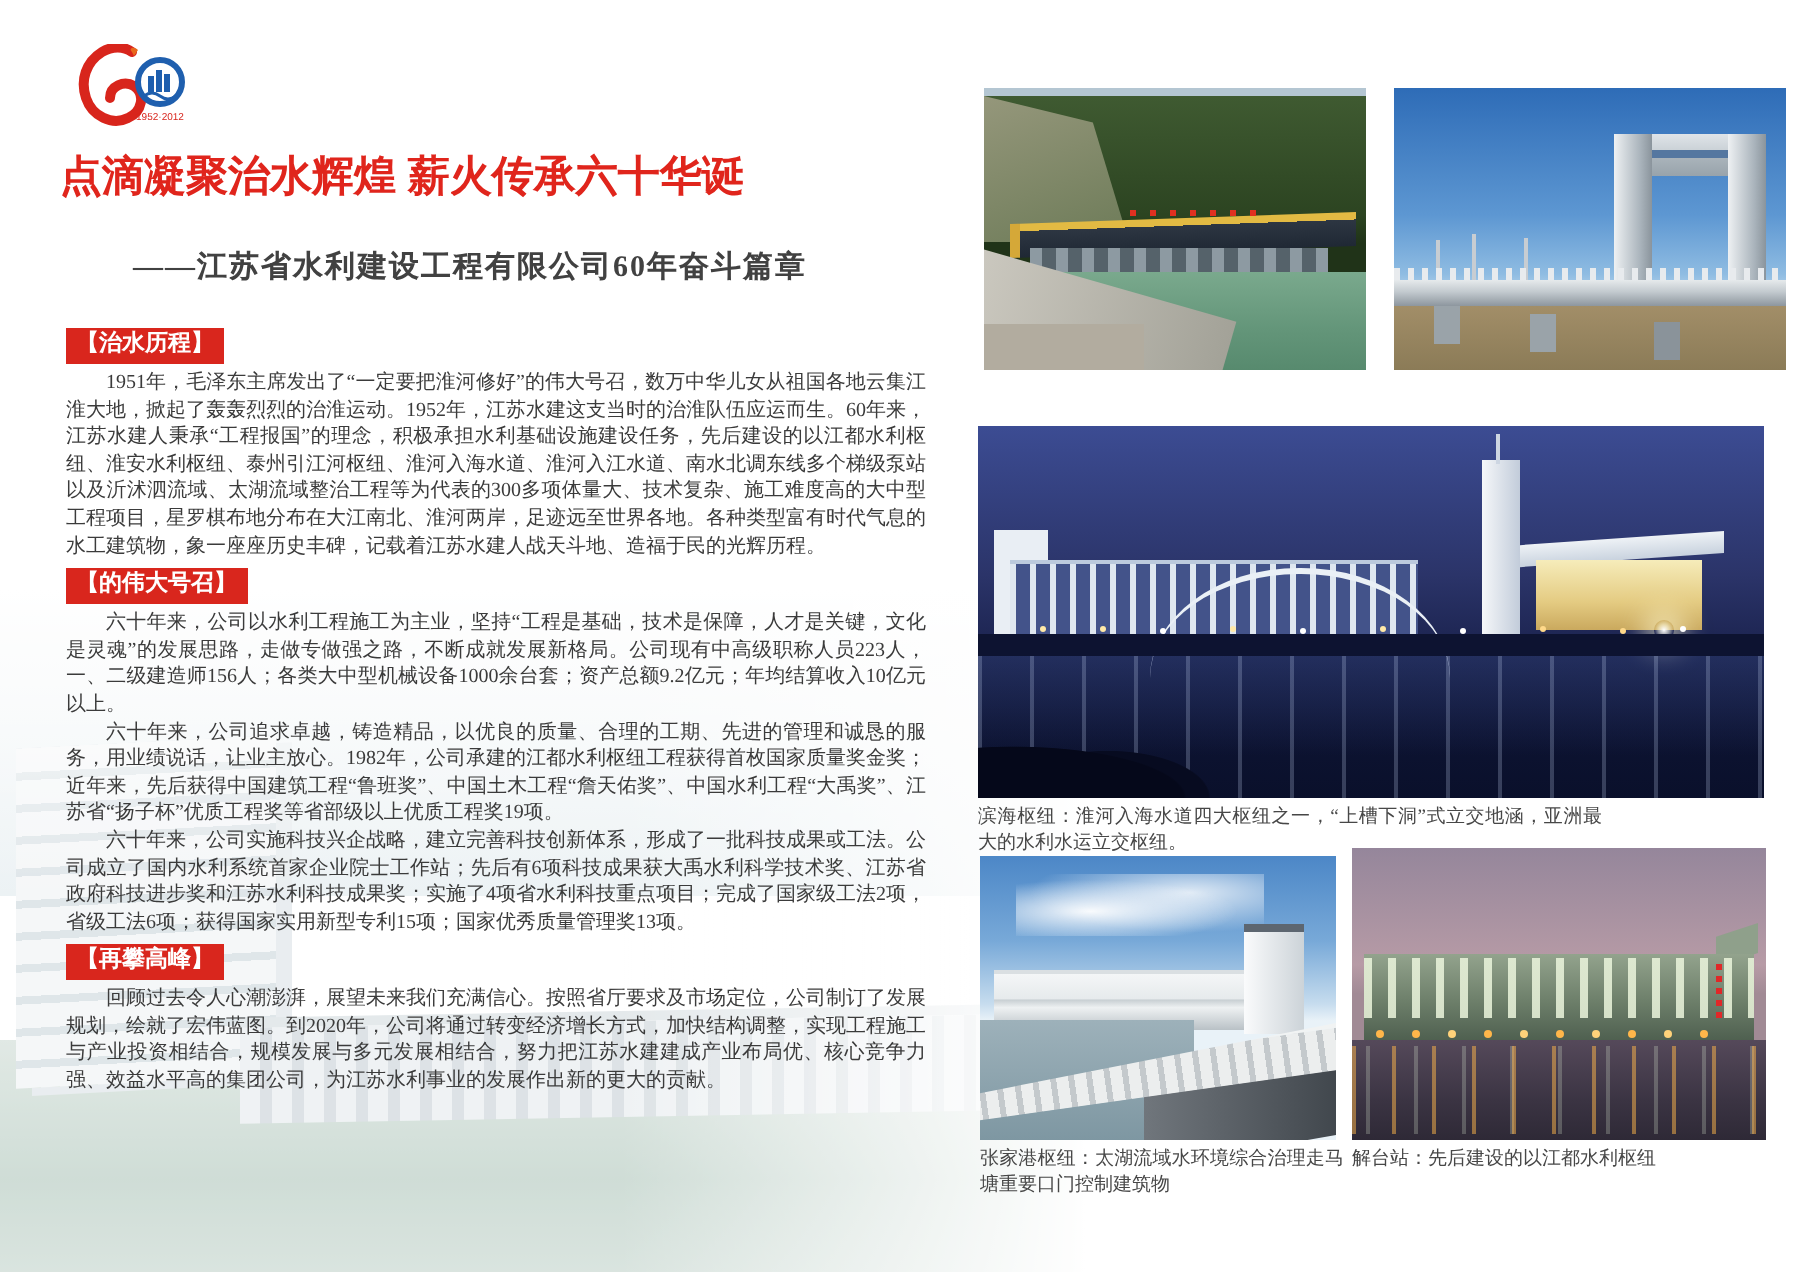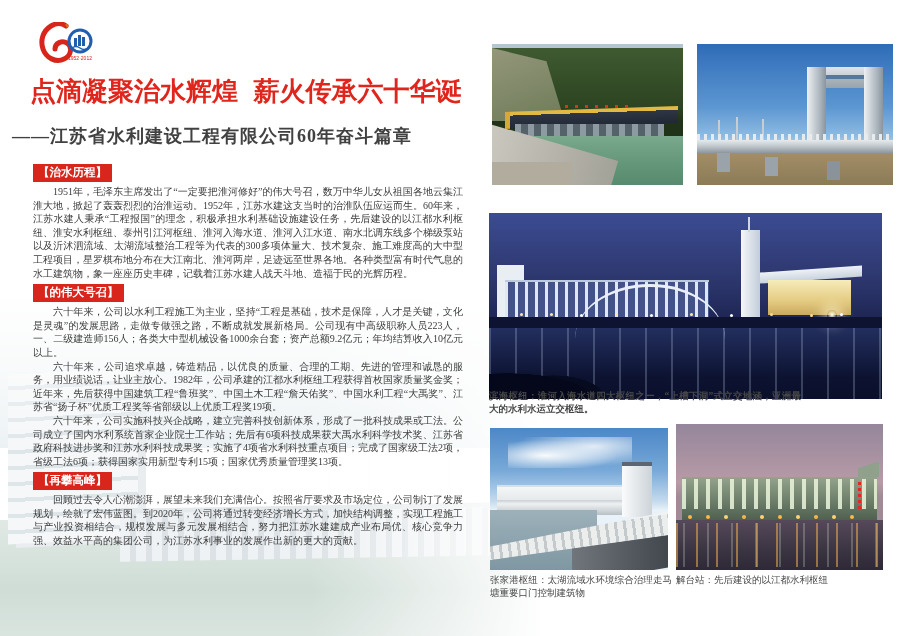--- a/index.html
+++ b/index.html
@@ -18,24 +18,24 @@
   .bg-barrier{position:absolute;left:120px;bottom:78px;width:440px;height:48px;
           background:repeating-linear-gradient(90deg,#e3e9ec 0 10px,#c2ccd2 10px 16px);
           border-top:5px solid #cfd8dc;transform:skewY(-1deg);}
   .bg-fade{position:absolute;left:0;top:0;width:100%;height:100%;
           background:linear-gradient(90deg,rgba(255,255,255,0) 55%,#fff 96%),
                      linear-gradient(180deg,#fff 0%,rgba(255,255,255,0) 45%);}
 
   
   .logo{position:absolute;left:36px;top:22px;width:64px;height:50px;}
   .main-title{position:absolute;left:30px;top:74px;width:440px;
-          font-family:Liberation Mono, monospace;font-weight:900;
-          font-size:26px;letter-spacing:0px;color:#e0251c;white-space:nowrap;}
-  .sub-title{position:absolute;left:0px;top:124px;width:470px;text-align:left;
-          font-size:18px;color:#414141;letter-spacing:1px;font-weight:bold;padding-left:12px;}
+          font-family:Liberation Sans, sans-serif;font-weight:900;
+          font-size:21px;letter-spacing:0px;color:#e0251c;white-space:nowrap;}
+  .sub-title{position:absolute;left:0px;top:124px;width:470px;text-align:center;
+          font-size:15px;color:#414141;letter-spacing:1px;font-weight:bold;}
   .left-col{position:absolute;left:33px;top:160px;width:430px;color:#3b3b3b;
           font-size:10px;line-height:13.6px;text-align:justify;}
   .sec-head{display:inline-block;background:#d9261d;color:#ffffff;
           font-family:"Liberation Sans","DejaVu Sans",sans-serif;font-weight:bold;
           font-size:11.5px;line-height:15px;padding:1px 5px 2px 5px;margin:4px 0 3px 0;}
   .left-col p{margin:0;text-indent:2em;}
 
   
   .photo{position:absolute;overflow:hidden;background:#8899aa;}
   .cap{position:absolute;font-size:9.5px;line-height:12.5px;color:#474747;text-align:justify;}
@@ -219,21 +219,21 @@
     <div class="antenna"></div>
     <div class="pavroof"></div>
     <div class="pav"></div>
     <div class="arch"></div>
     <div class="glow"></div>
     <div class="shore"></div>
     <div class="lights"></div>
     <div class="refl"></div>
     <div class="trees"></div>
   </div>
-  <div class="cap" style="left:489px;top:390px;width:312px;font-weight:bold;">滨海枢纽：淮河入海水道四大枢纽之一，“上槽下洞”式立交地涵，亚洲最大的水利水运立交枢纽。</div>
+  <div class="cap" style="left:489px;top:403px;width:312px;">滨海枢纽：淮河入海水道四大枢纽之一，“上槽下洞”式立交地涵，亚洲最大的水利水运立交枢纽。</div>
 
   <div class="photo p4">
     <div class="cloud"></div>
     <div class="main"></div>
     <div class="tower"></div>
     <div class="water"></div>
     <div class="road"></div>
     <div class="balus"></div>
   </div>
   <div class="cap" style="left:490px;top:574px;width:182px;">张家港枢纽：太湖流域水环境综合治理走马塘重要口门控制建筑物</div>

